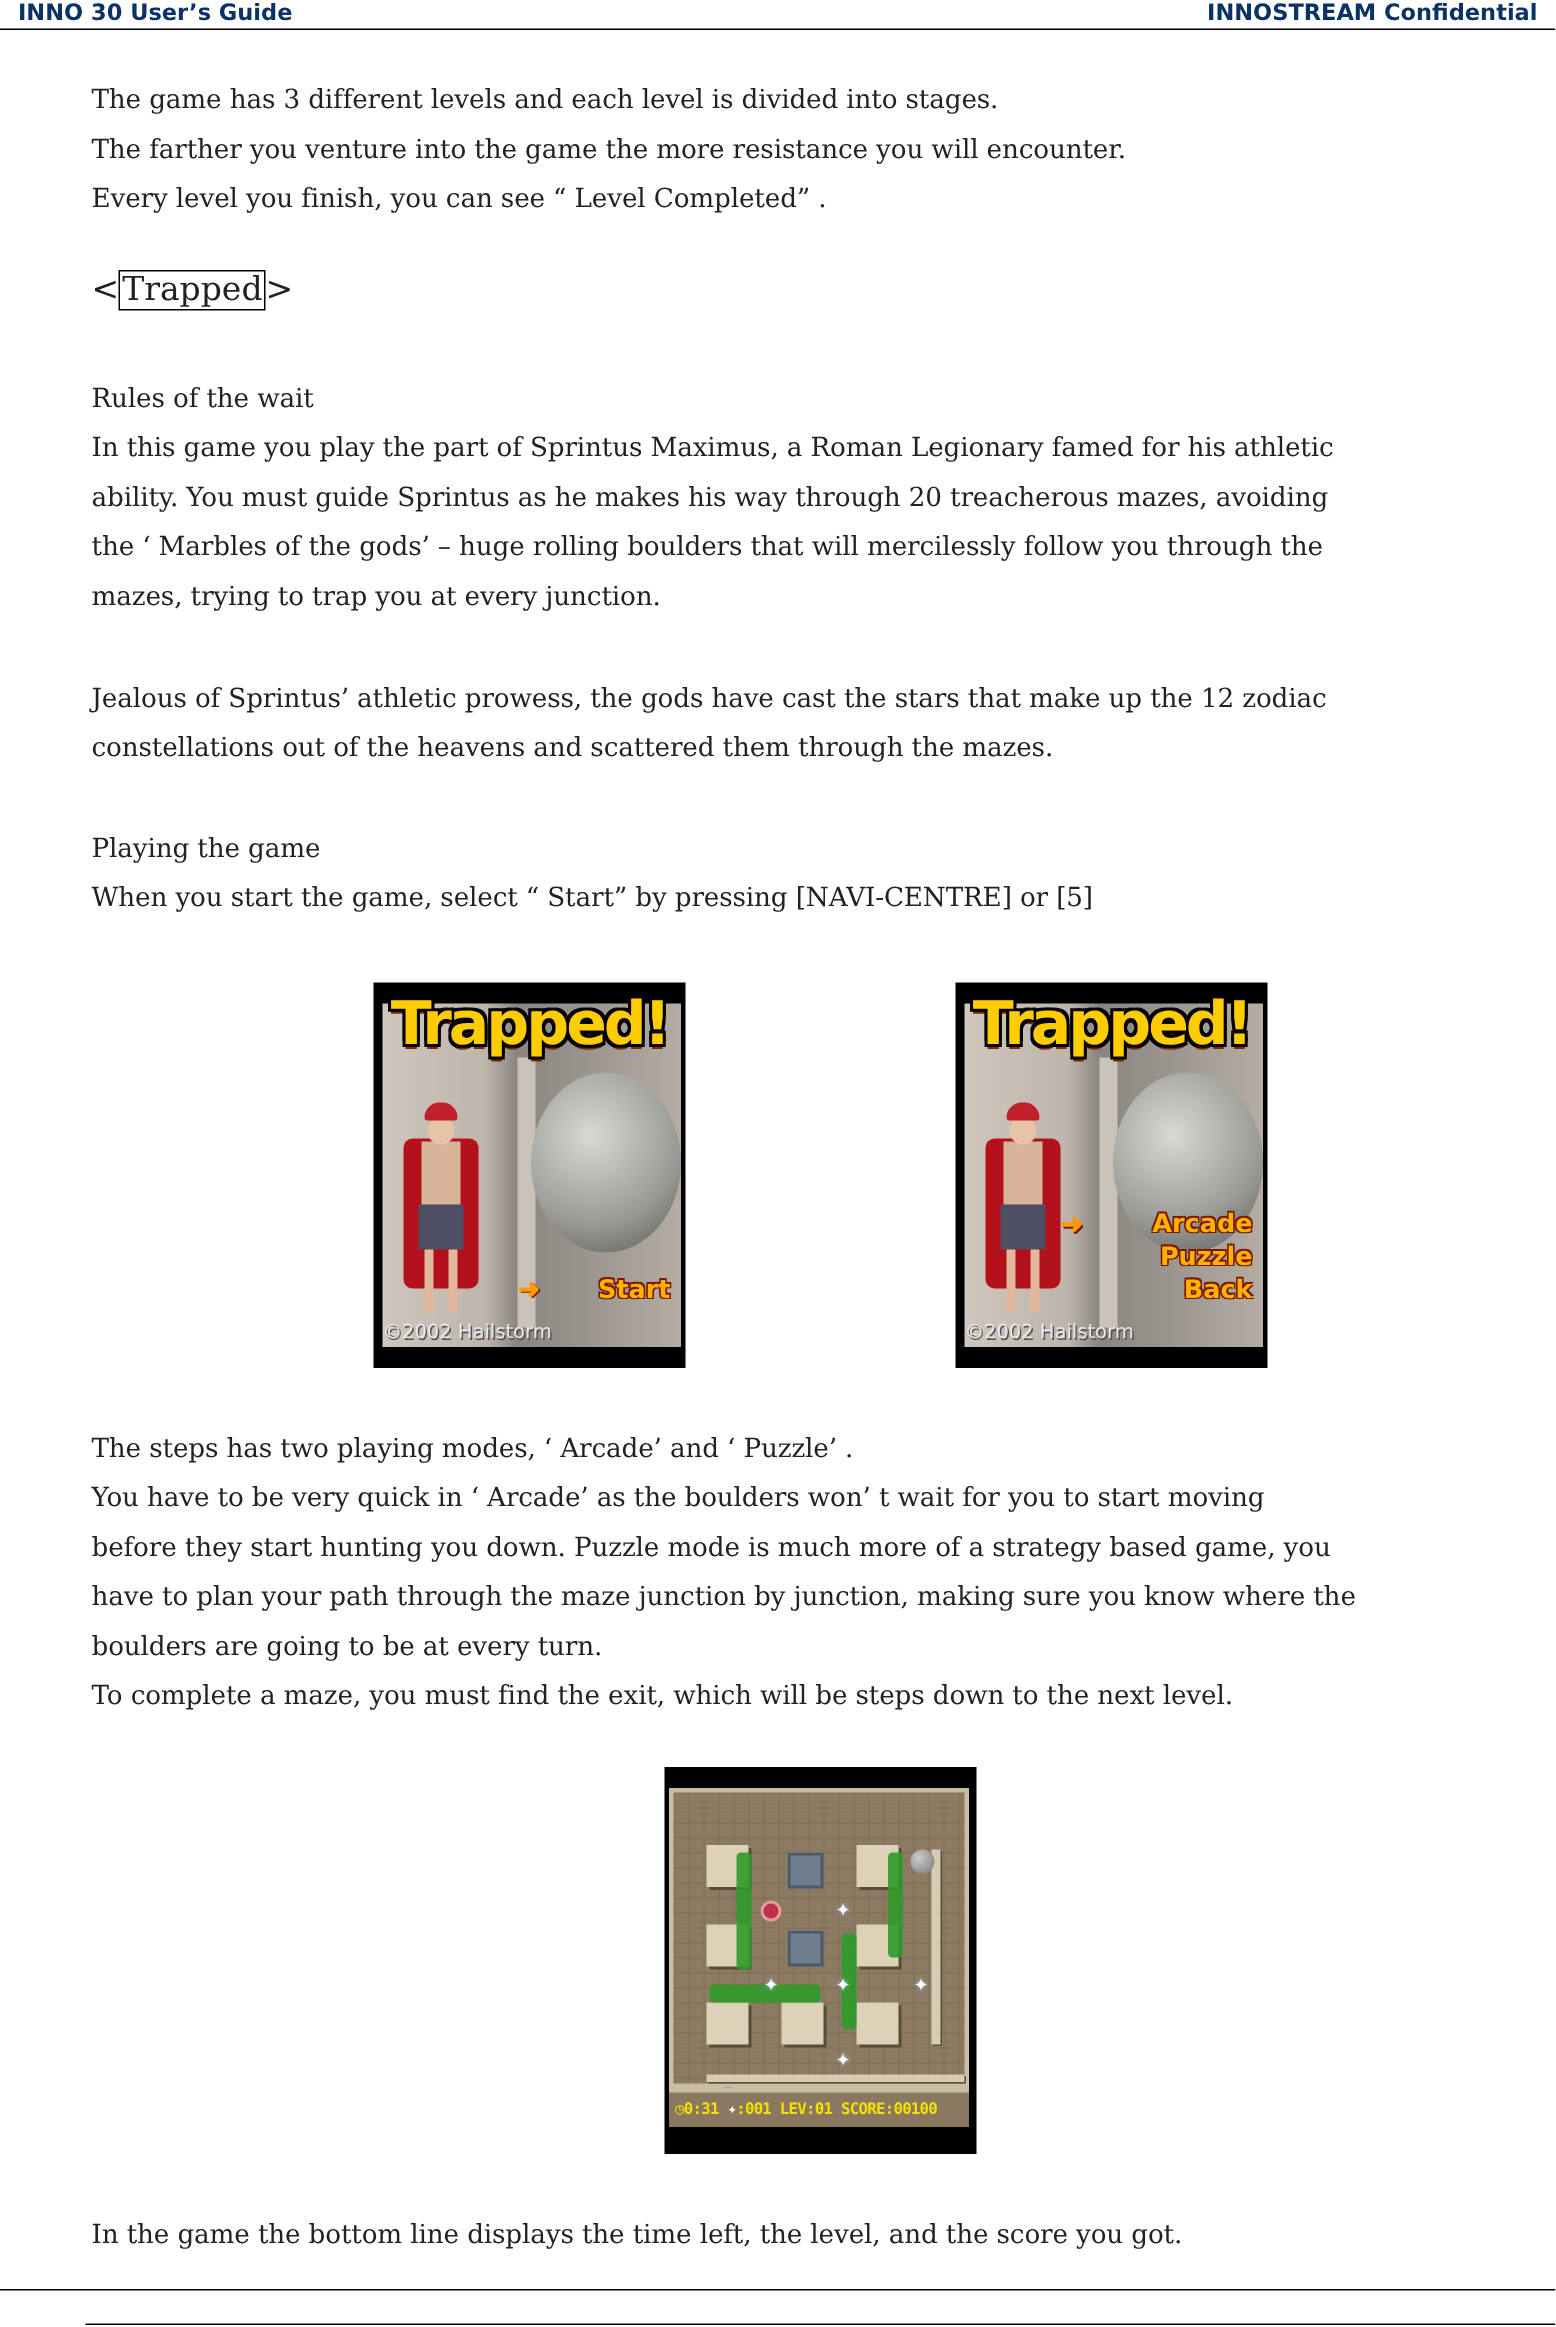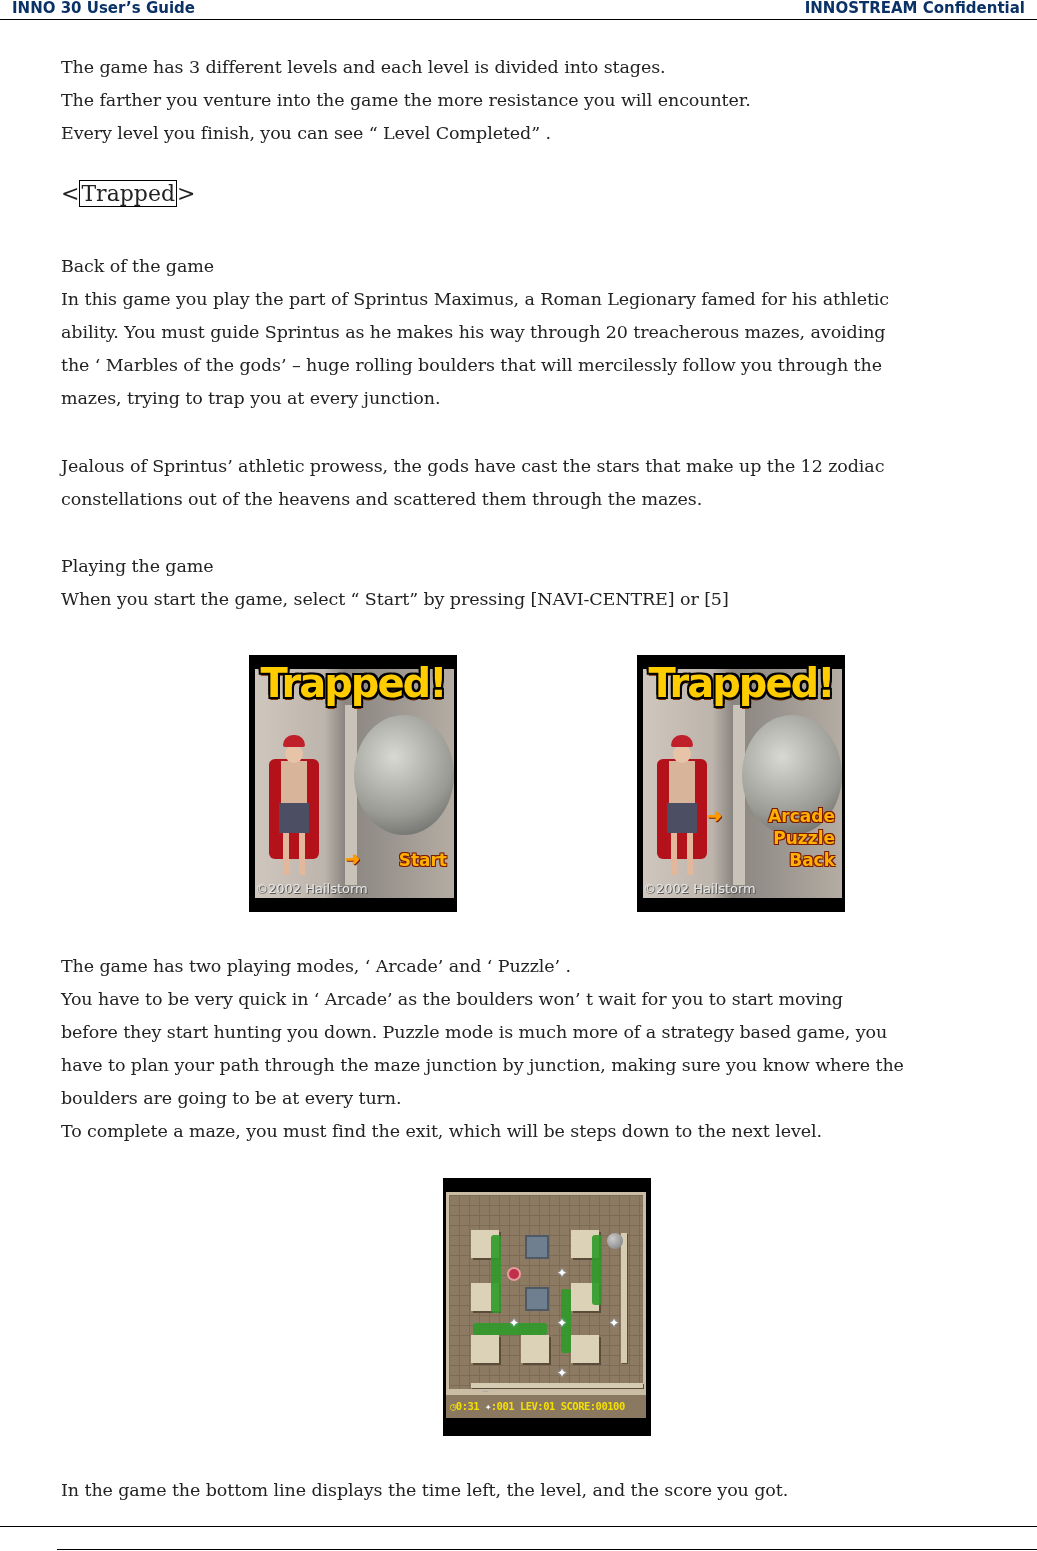--- a/index.html
+++ b/index.html
@@ -73,21 +73,21 @@
 </div>
 
 <div class="txt" style="top:51px">The game has 3 different levels and each level is divided into stages.</div>
 <div class="txt" style="top:84px">The farther you venture into the game the more resistance you will encounter.</div>
 <div class="txt" style="top:117px">Every level you finish, you can see “ Level Completed” .</div>
 
 <div class="heading-trapped">
   <span>&lt;</span><span class="boxed">Trapped</span><span>&gt;</span>
 </div>
 
-<div class="txt sub" style="top:250px">Back of the game</div>
+<div class="txt sub" style="top:250px">Rules of the wait</div>
 <div class="txt" style="top:283px">In this game you play the part of Sprintus Maximus, a Roman Legionary famed for his athletic</div>
 <div class="txt" style="top:316px">ability.  You must guide Sprintus as he makes his way through 20 treacherous mazes, avoiding</div>
 <div class="txt" style="top:349px">the ‘ Marbles of the gods’  –  huge rolling boulders that will mercilessly follow you through the</div>
 <div class="txt" style="top:382px">mazes, trying to trap you at every junction.</div>
 
 <div class="txt" style="top:450px">Jealous of Sprintus’  athletic prowess, the gods have cast the stars that make up the 12 zodiac</div>
 <div class="txt" style="top:483px">constellations out of the heavens and scattered them through the mazes.</div>
 
 <div class="txt sub" style="top:550px">Playing the game</div>
 <div class="txt" style="top:583px">
@@ -127,21 +127,21 @@
   <div class="logo">Trapped!</div>
   <div class="arrow" style="left:70px; top:150px;">➜</div>
   <div class="menu" style="top:150px;margin-left:37px;">
     <div>Arcade</div>
     <div>Puzzle</div>
     <div>Back</div>
   </div>
   <div class="copy">©2002 Hailstorm</div>
 </div>
 
-<div class="txt" style="top:950px">The game has two playing modes, ‘ Arcade’  and ‘ Puzzle’ .</div>
+<div class="txt" style="top:950px">The steps has two playing modes, ‘ Arcade’  and ‘ Puzzle’ .</div>
 <div class="txt" style="top:983px">You have to be very quick in ‘ Arcade’  as the boulders won’ t wait for you to start moving</div>
 <div class="txt" style="top:1016px">before they start hunting you down. Puzzle mode is much more of a strategy based game, you</div>
 <div class="txt" style="top:1049px">have to plan your path through the maze junction by junction, making sure you know where the</div>
 <div class="txt" style="top:1082px">boulders are going to be at every turn.</div>
 <div class="txt" style="top:1115px">To complete a maze, you must find the exit, which will be steps down to the next level.</div>
 
 <div class="maze">
   <div class="field">
     <div class="blk" style="left:22px; top:35px; width:28px; height:28px;"></div>
     <div class="blk" style="left:22px; top:88px; width:28px; height:28px;"></div>

